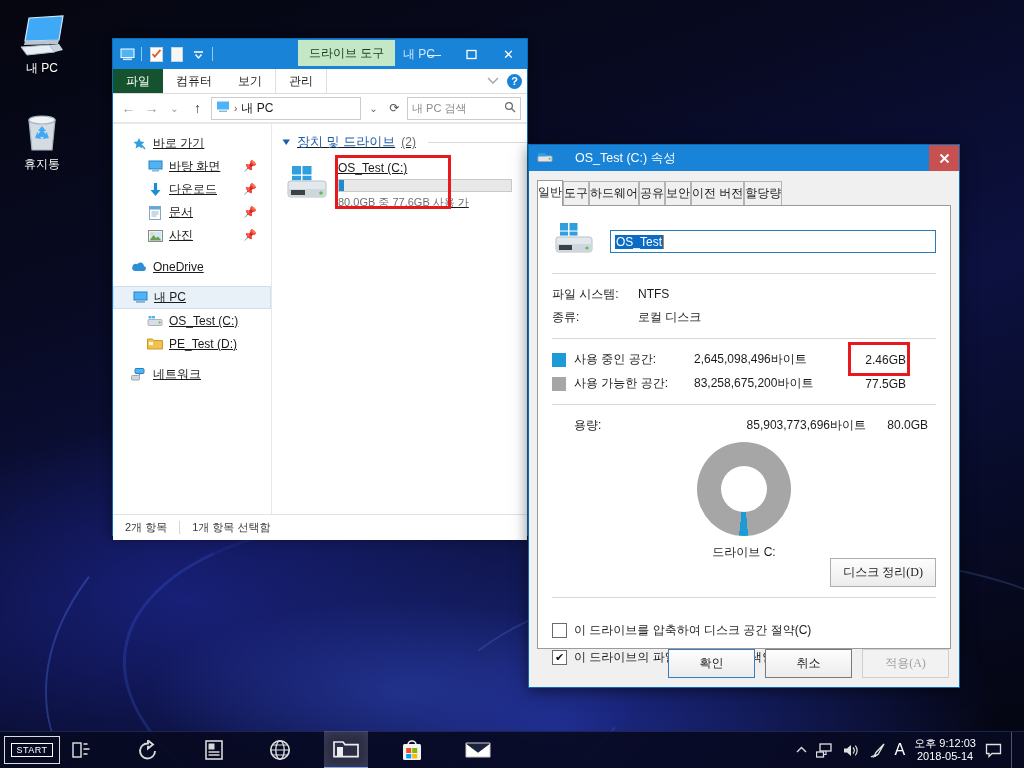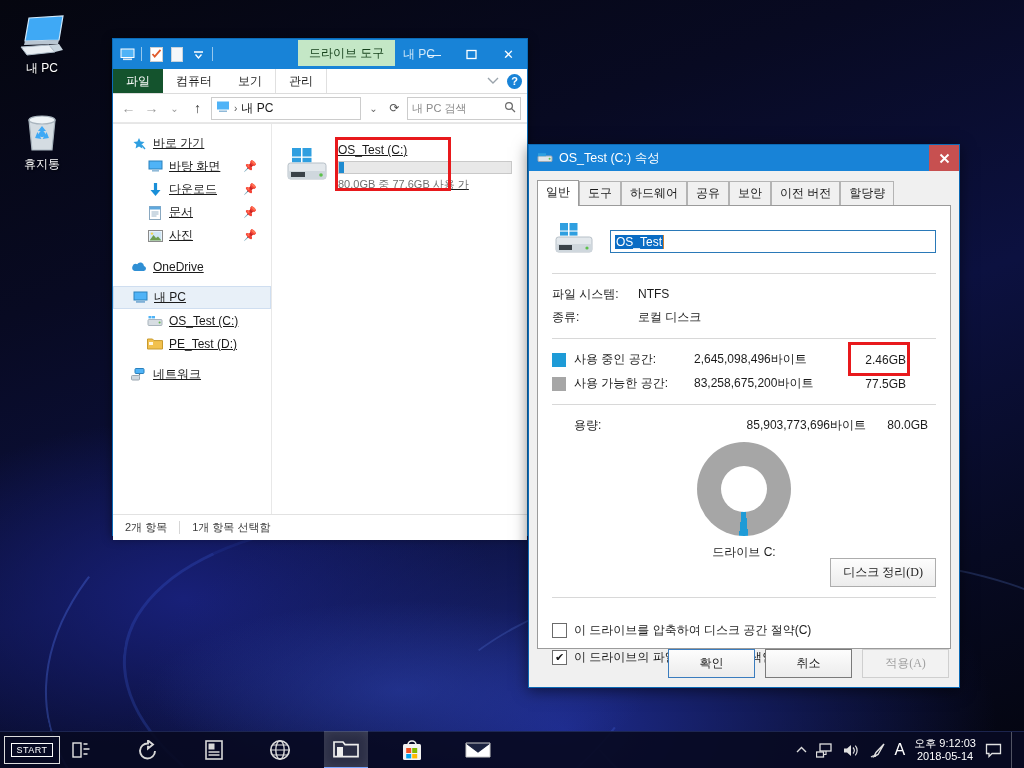--- a/index.html
+++ b/index.html
@@ -119,25 +119,25 @@
                 gap: 12px; padding-left: 12px; font-size: 11px; color:#3b3b3b; }
   .exp-status .divider { width: 1px; height: 13px; background:#d6d6d6; }
 
   
   #props {
     position: absolute; left: 528px; top: 144px; width: 430px; height: 542px;
     background: #f0f0f0; border: 1px solid #0c6ab5; box-shadow: 0 3px 14px rgba(0,0,0,.5);
     font-size: 12px; color: #1b1b1b;
   }
   .dlg-title { height: 26px; background:#1883d7; color:#fff; display:flex; align-items:center;
-               padding-left: 8px; gap: 6px; position: relative; font-size: 12.5px; }
+               padding-left: 8px; gap: 22px; position: relative; font-size: 12.5px; }
   .dlg-close { position:absolute; right: 0; top: 0; width: 30px; height: 26px; background:#c75050;
                color:#fff; display:flex; align-items:center; justify-content:center; font-weight:bold; }
   .tabstrip { display:flex; padding: 8px 0 0 8px; background:#f0f0f0; align-items:flex-end; }
-  .tab { padding: 3px 8px 4px; background:#f0f0f0; border:1px solid #b4b4b4; border-bottom: none;
+  .tab { padding: 3px 0 4px; background:#f0f0f0; border:1px solid #b4b4b4; border-bottom: none;
          font-size: 12px; position: relative; top: 1px; }
   .tab.active { background:#fff; border-color:#9b9b9b; padding-bottom: 5px; z-index:2; }
   .tabpage { margin: 0 8px 8px; background:#fff; border: 1px solid #9b9b9b; height: 444px;
              position: relative; padding: 12px 14px 0; box-sizing: border-box; }
 
   .vol-row { display:flex; align-items:center; gap: 14px; margin-top: 4px; }
   .vol-input { flex: 1; height: 21px; border: 1px solid #2a79b8; background:#fff;
                display:flex; align-items:center; padding: 0 4px; }
   .vol-sel { background:#0a6cc4; color:#fff; padding: 0 1px; font-size:12px; }
   .vol-caret { width: 1px; height: 14px; background: #d08030; }
@@ -419,20 +419,30 @@
                 <rect x="4" y="0.5" width="9" height="5" rx="1" fill="#4fb3f7" stroke="#2b81bd"></rect>
                 <rect x="0.5" y="7.5" width="8" height="4.5" rx="1" fill="#cfd8df" stroke="#9aa6b0"></rect>
                 <path d="M8.5 5.5 v2" stroke="#6d7b86" stroke-width="1.2"></path>
               </svg>
           </span>
           <span>네트워크</span>
         </div>
       </div>
 
       <div class="exp-content">
+        <div class="group-head">
+          <span>
+            <svg width="9" height="9" viewBox="0 0 9 9">
+                <path d="M0.5 1.5 L8 1.5 L4.2 7 Z" fill="#1f5fa8"></path>
+              </svg>
+          </span>
+          <span>장치 및 드라이브</span>
+          <span class="cnt">(2)</span>
+          <span class="group-rule"></span>
+        </div>
 
         <div class="drive-tile">
           <span>
             <svg width="48" height="40" viewBox="0 0 48 40">
               <rect x="6" y="17" width="38" height="16" rx="2.5" fill="#e3e8ec" stroke="#b7c0c8"></rect>
               <rect x="6" y="25" width="38" height="8" rx="2" fill="#cfd7dd"></rect>
               <rect x="9" y="26" width="14" height="5" fill="#3a4248"></rect>
               <circle cx="39" cy="29" r="1.8" fill="#5cc14a"></circle>
               <rect x="10" y="2" width="9" height="8.5" fill="#2f9fe0"></rect>
               <rect x="20.5" y="2" width="9" height="8.5" fill="#2f9fe0"></rect>

